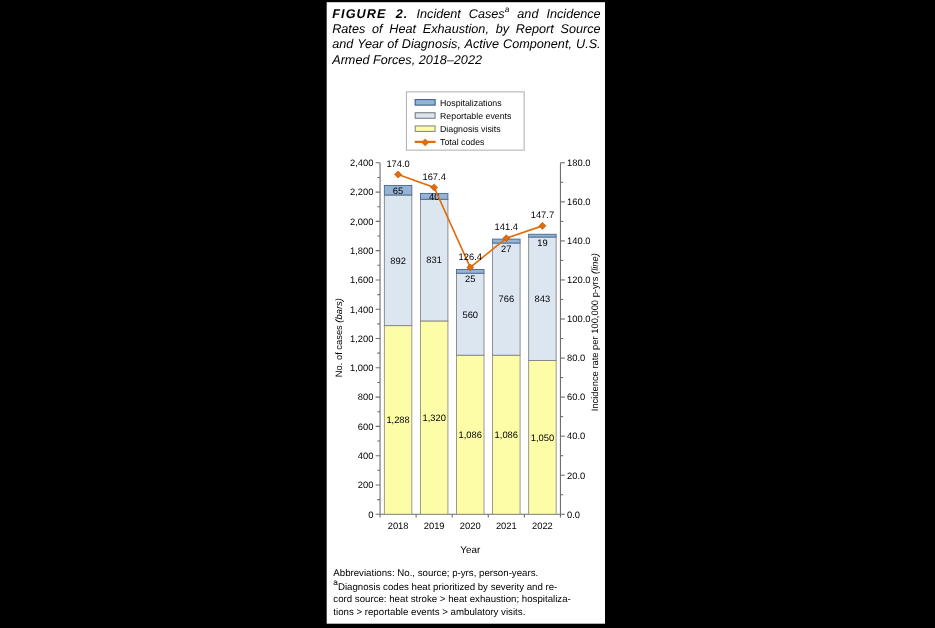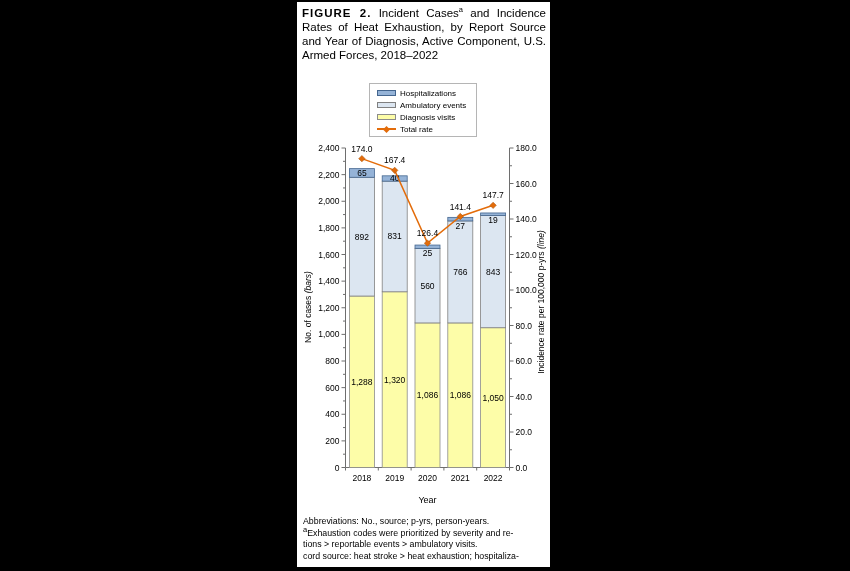--- a/index.html
+++ b/index.html
@@ -5,21 +5,21 @@
   :root{
     --c-line:#E36C0A;
   }
   html,body{margin:0;padding:0;background:#000;}
   body{font-family:"Liberation Sans", sans-serif;}
   .stage{position:relative;width:850px;height:571px;background:#000;overflow:hidden;}
   .column{position:absolute;left:297px;top:0;width:253px;height:571px;background:#ffffff;}
   .edge-top{position:absolute;left:0;top:0;width:850px;height:2px;background:#000;z-index:5;}
   .edge-bottom{position:absolute;left:0;bottom:0;width:850px;height:4px;background:#000;z-index:5;}
 
-  .fig-title{position:absolute;left:5px;top:6px;width:244px;font-size:11.5px;line-height:14px;color:#000;text-align:justify;}
+  .fig-title{position:absolute;left:5px;top:6px;width:244px;font-size:11.5px;line-height:14px;color:#000;text-align:justify;font-style:italic;}
   .fig-label{font-weight:bold;letter-spacing:1px;}
   .fig-title sup, .footnote sup{font-size:7.5px;line-height:0;vertical-align:super;}
 
   .legend{position:absolute;left:72px;top:83px;width:108px;height:54px;border:1px solid #b5b5b5;background:#fff;box-sizing:border-box;padding:3px 0 12px 7px;z-index:2;}
   .legend-row{display:flex;align-items:center;height:12px;font-size:8px;color:#000;}
   .swatch{width:19px;height:6px;margin-right:4px;border:1px solid #7f7f7f;box-sizing:border-box;flex:0 0 auto;}
   .line-sample{position:relative;width:19px;height:7px;margin-right:4px;flex:0 0 auto;}
   .line-sample .ln{position:absolute;left:0;top:2.8px;width:19px;height:1.5px;background:var(--c-line);}
   .line-sample .dm{position:absolute;left:7px;top:1px;width:5px;height:5px;background:var(--c-line);transform:rotate(45deg);}
 
@@ -41,32 +41,32 @@
       <span class="fig-label">FIGURE 2.</span><span> Incident Cases</span><sup>a</sup><span> and Incidence Rates of Heat Exhaustion, by Report Source and Year of Diagnosis, Active Component, U.S. Armed Forces, 2018–2022</span>
     </div>
 
     <div class="legend">
       <div class="legend-row">
         <span class="swatch" style="background: rgb(149, 179, 215); border-color: rgb(68, 102, 143);"></span>
         <span>Hospitalizations</span>
       </div>
       <div class="legend-row">
         <span class="swatch" style="background: rgb(220, 230, 241); border-color: rgb(128, 128, 128);"></span>
-        <span>Ambulatory events</span>
+        <span>Reportable events</span>
       </div>
       <div class="legend-row">
         <span class="swatch" style="background: rgb(253, 253, 168); border-color: rgb(140, 140, 140);"></span>
         <span>Diagnosis visits</span>
       </div>
       <div class="legend-row">
         <span class="line-sample">
             <span class="ln"></span>
             <span class="dm"></span>
           </span>
-        <span>Total rate</span>
+        <span>Total codes</span>
       </div>
     </div>
 
     <svg id="chart-svg" class="chart-svg" viewBox="0 0 253 571">
         <line x1="48.5" y1="148" x2="48.5" y2="467.5" stroke="#6E6E6E" stroke-width="1"></line>
         <line x1="212.5" y1="148" x2="212.5" y2="467.5" stroke="#6E6E6E" stroke-width="1"></line>
         <line x1="48.5" y1="467.5" x2="212.5" y2="467.5" stroke="#6E6E6E" stroke-width="1"></line>
         <line x1="44.5" y1="467.5" x2="48.5" y2="467.5" stroke="#6E6E6E" stroke-width="1"></line>
         <text x="42.5" y="470.5" font-size="8.5" text-anchor="end">0</text>
         <line x1="46" y1="454.1875" x2="48.5" y2="454.1875" stroke="#6E6E6E" stroke-width="1"></line>
@@ -186,19 +186,19 @@
         <path d="M 163.29999999999998 213.315 L 166.49999999999997 216.515 L 163.29999999999998 219.71499999999997 L 160.1 216.515 Z" fill="#E36C0A" stroke="#A34E06" stroke-width="0.5"></path>
         <text x="163.29999999999998" y="209.515" font-size="8.5" text-anchor="middle">141.4</text>
         <path d="M 196.1 202.13250000000005 L 199.29999999999998 205.33250000000004 L 196.1 208.53250000000003 L 192.9 205.33250000000004 Z" fill="#E36C0A" stroke="#A34E06" stroke-width="0.5"></path>
         <text x="196.1" y="198.33250000000004" font-size="8.5" text-anchor="middle">147.7</text>
         <text transform="translate(13.5,307) rotate(-90)" font-size="8.5" text-anchor="middle"><tspan>No. of cases </tspan><tspan font-style="italic">(bars)</tspan></text>
         <text transform="translate(247,302) rotate(-90)" font-size="8.5" text-anchor="middle"><tspan>Incidence rate per 100,000 p-yrs </tspan><tspan font-style="italic">(line)</tspan></text>
       </svg>
 
     <div class="footnote">
       <div>Abbreviations: No., source; p-yrs, person-years.</div>
-      <div><sup>a</sup><span>Exhaustion codes were prioritized by severity and re-</span></div>
+      <div><sup>a</sup><span>Diagnosis codes heat prioritized by severity and re-</span></div>
+      <div>cord source: heat stroke &gt; heat exhaustion; hospitaliza-</div>
       <div>tions &gt; reportable events &gt; ambulatory visits.</div>
-      <div>cord source: heat stroke &gt; heat exhaustion; hospitaliza-</div>
     </div>
 
   </div>
 </div>
 
 </body></html>

